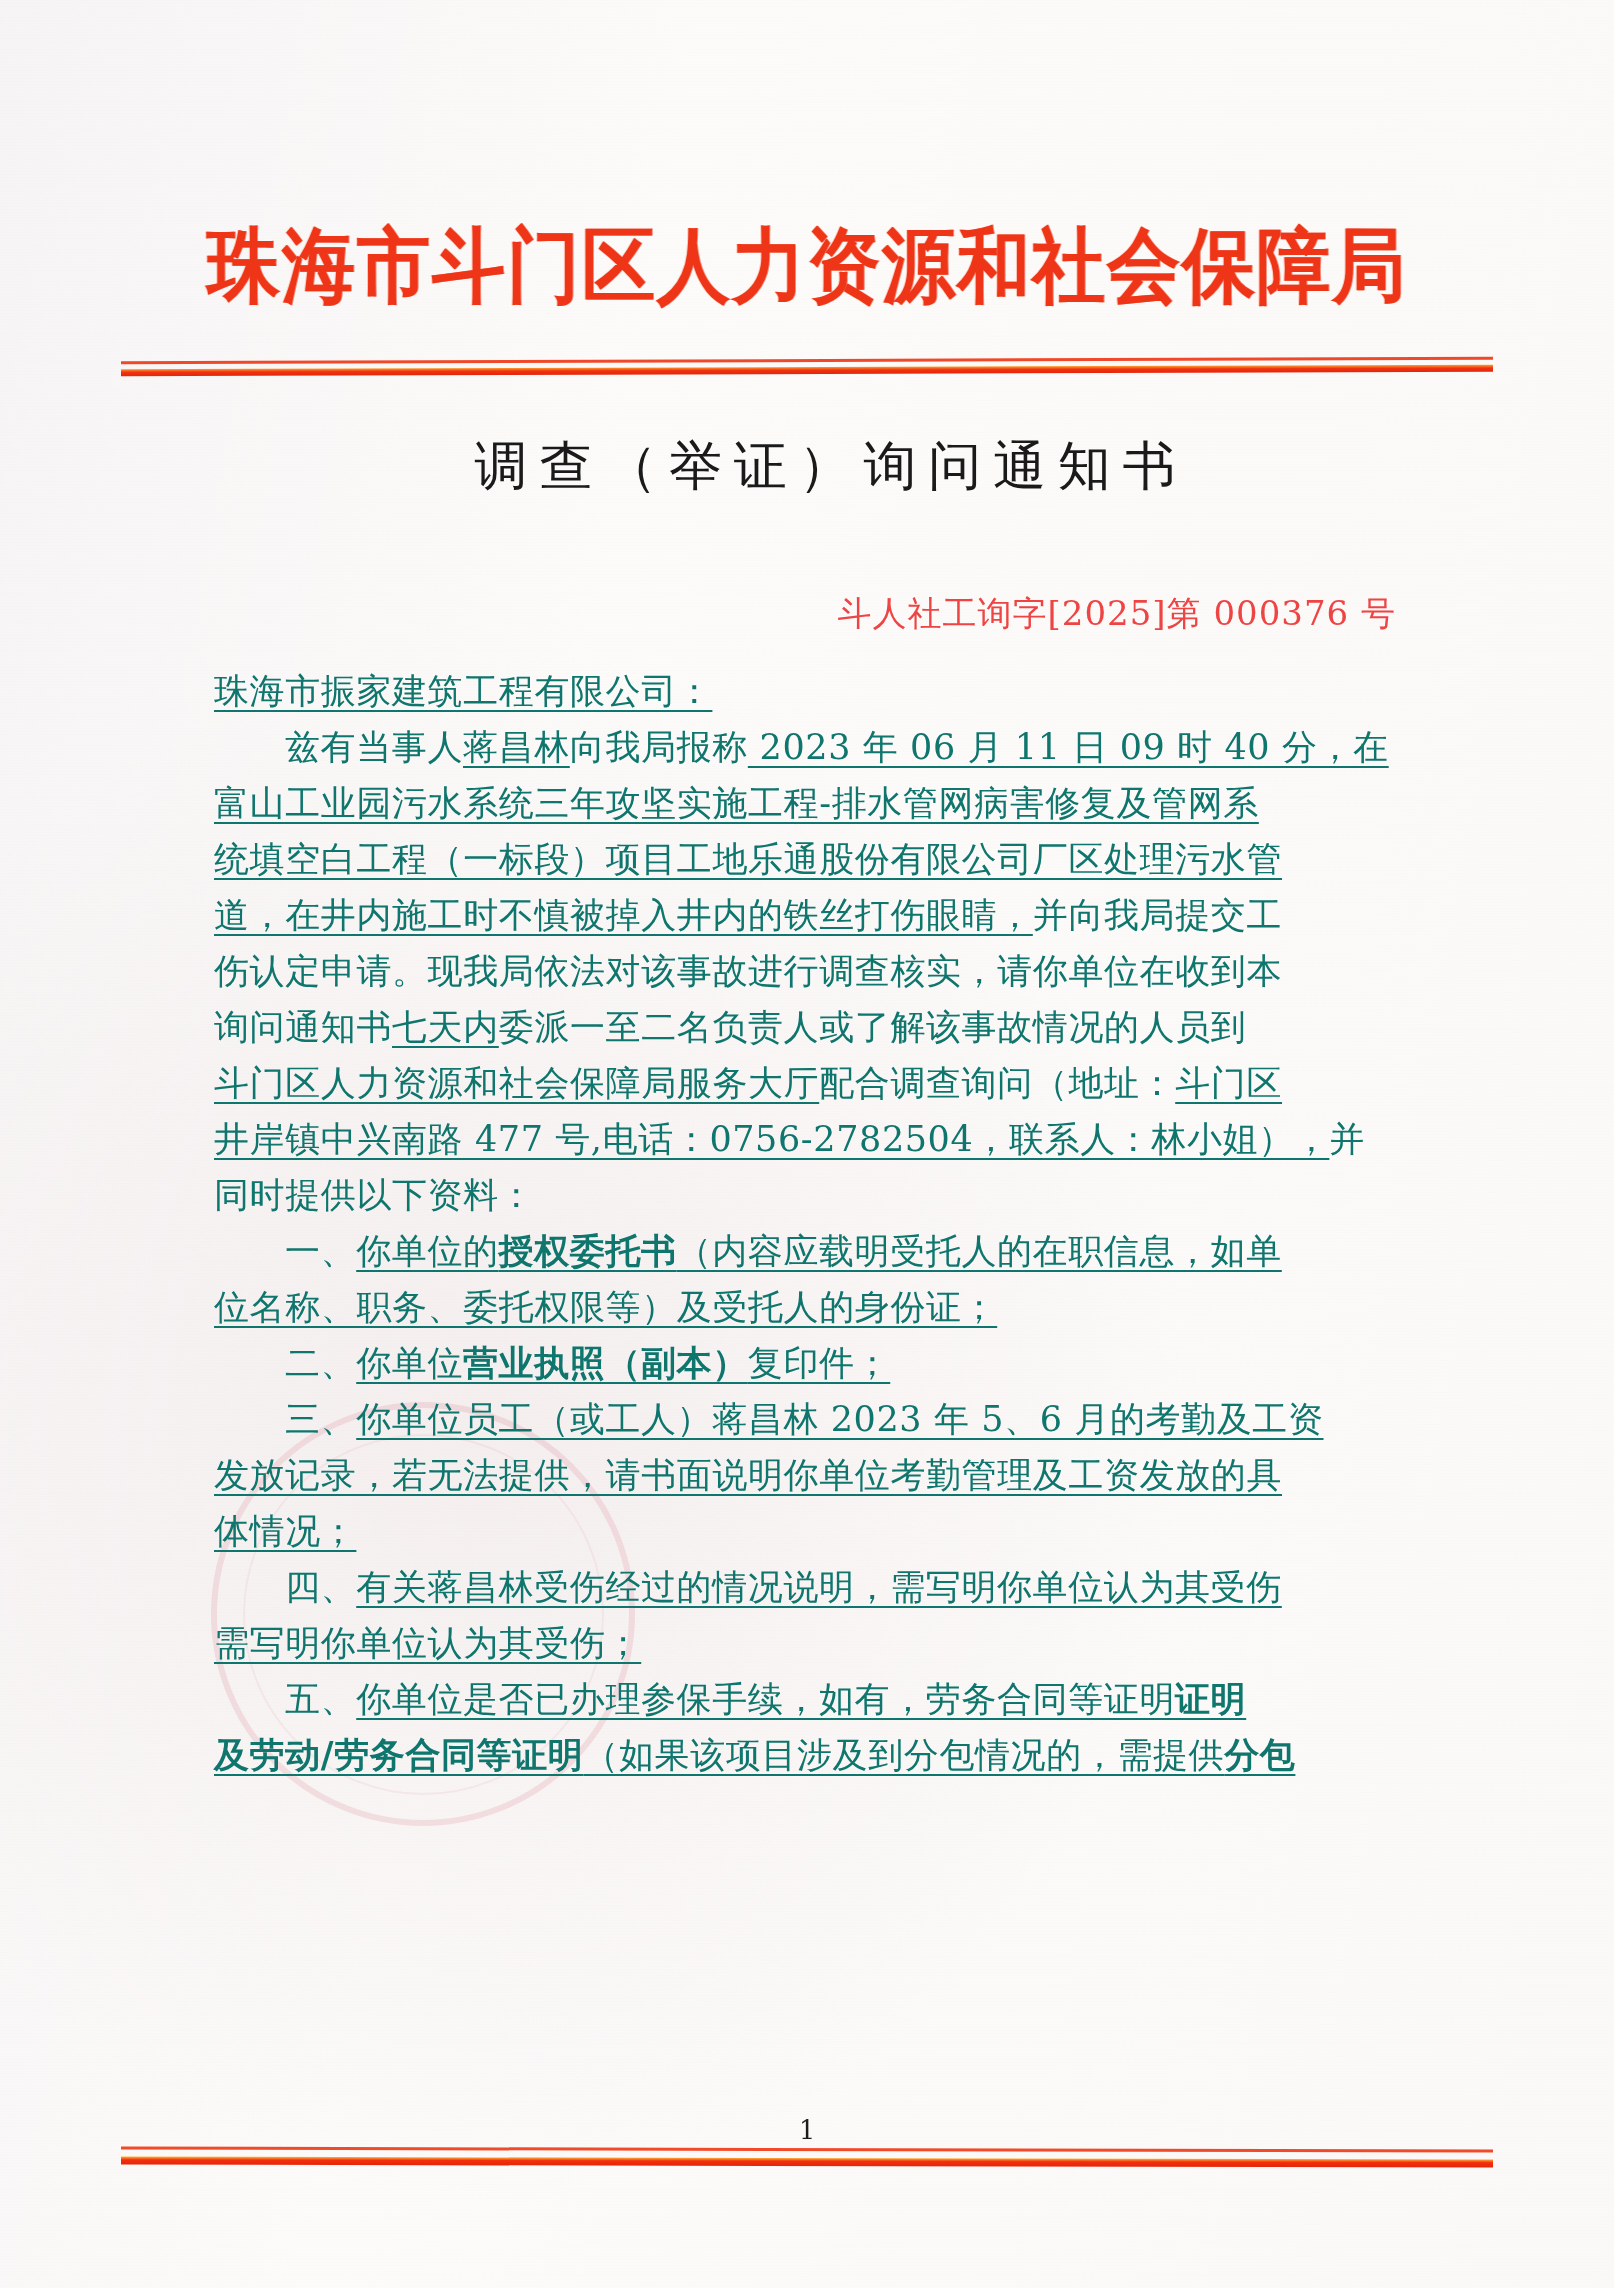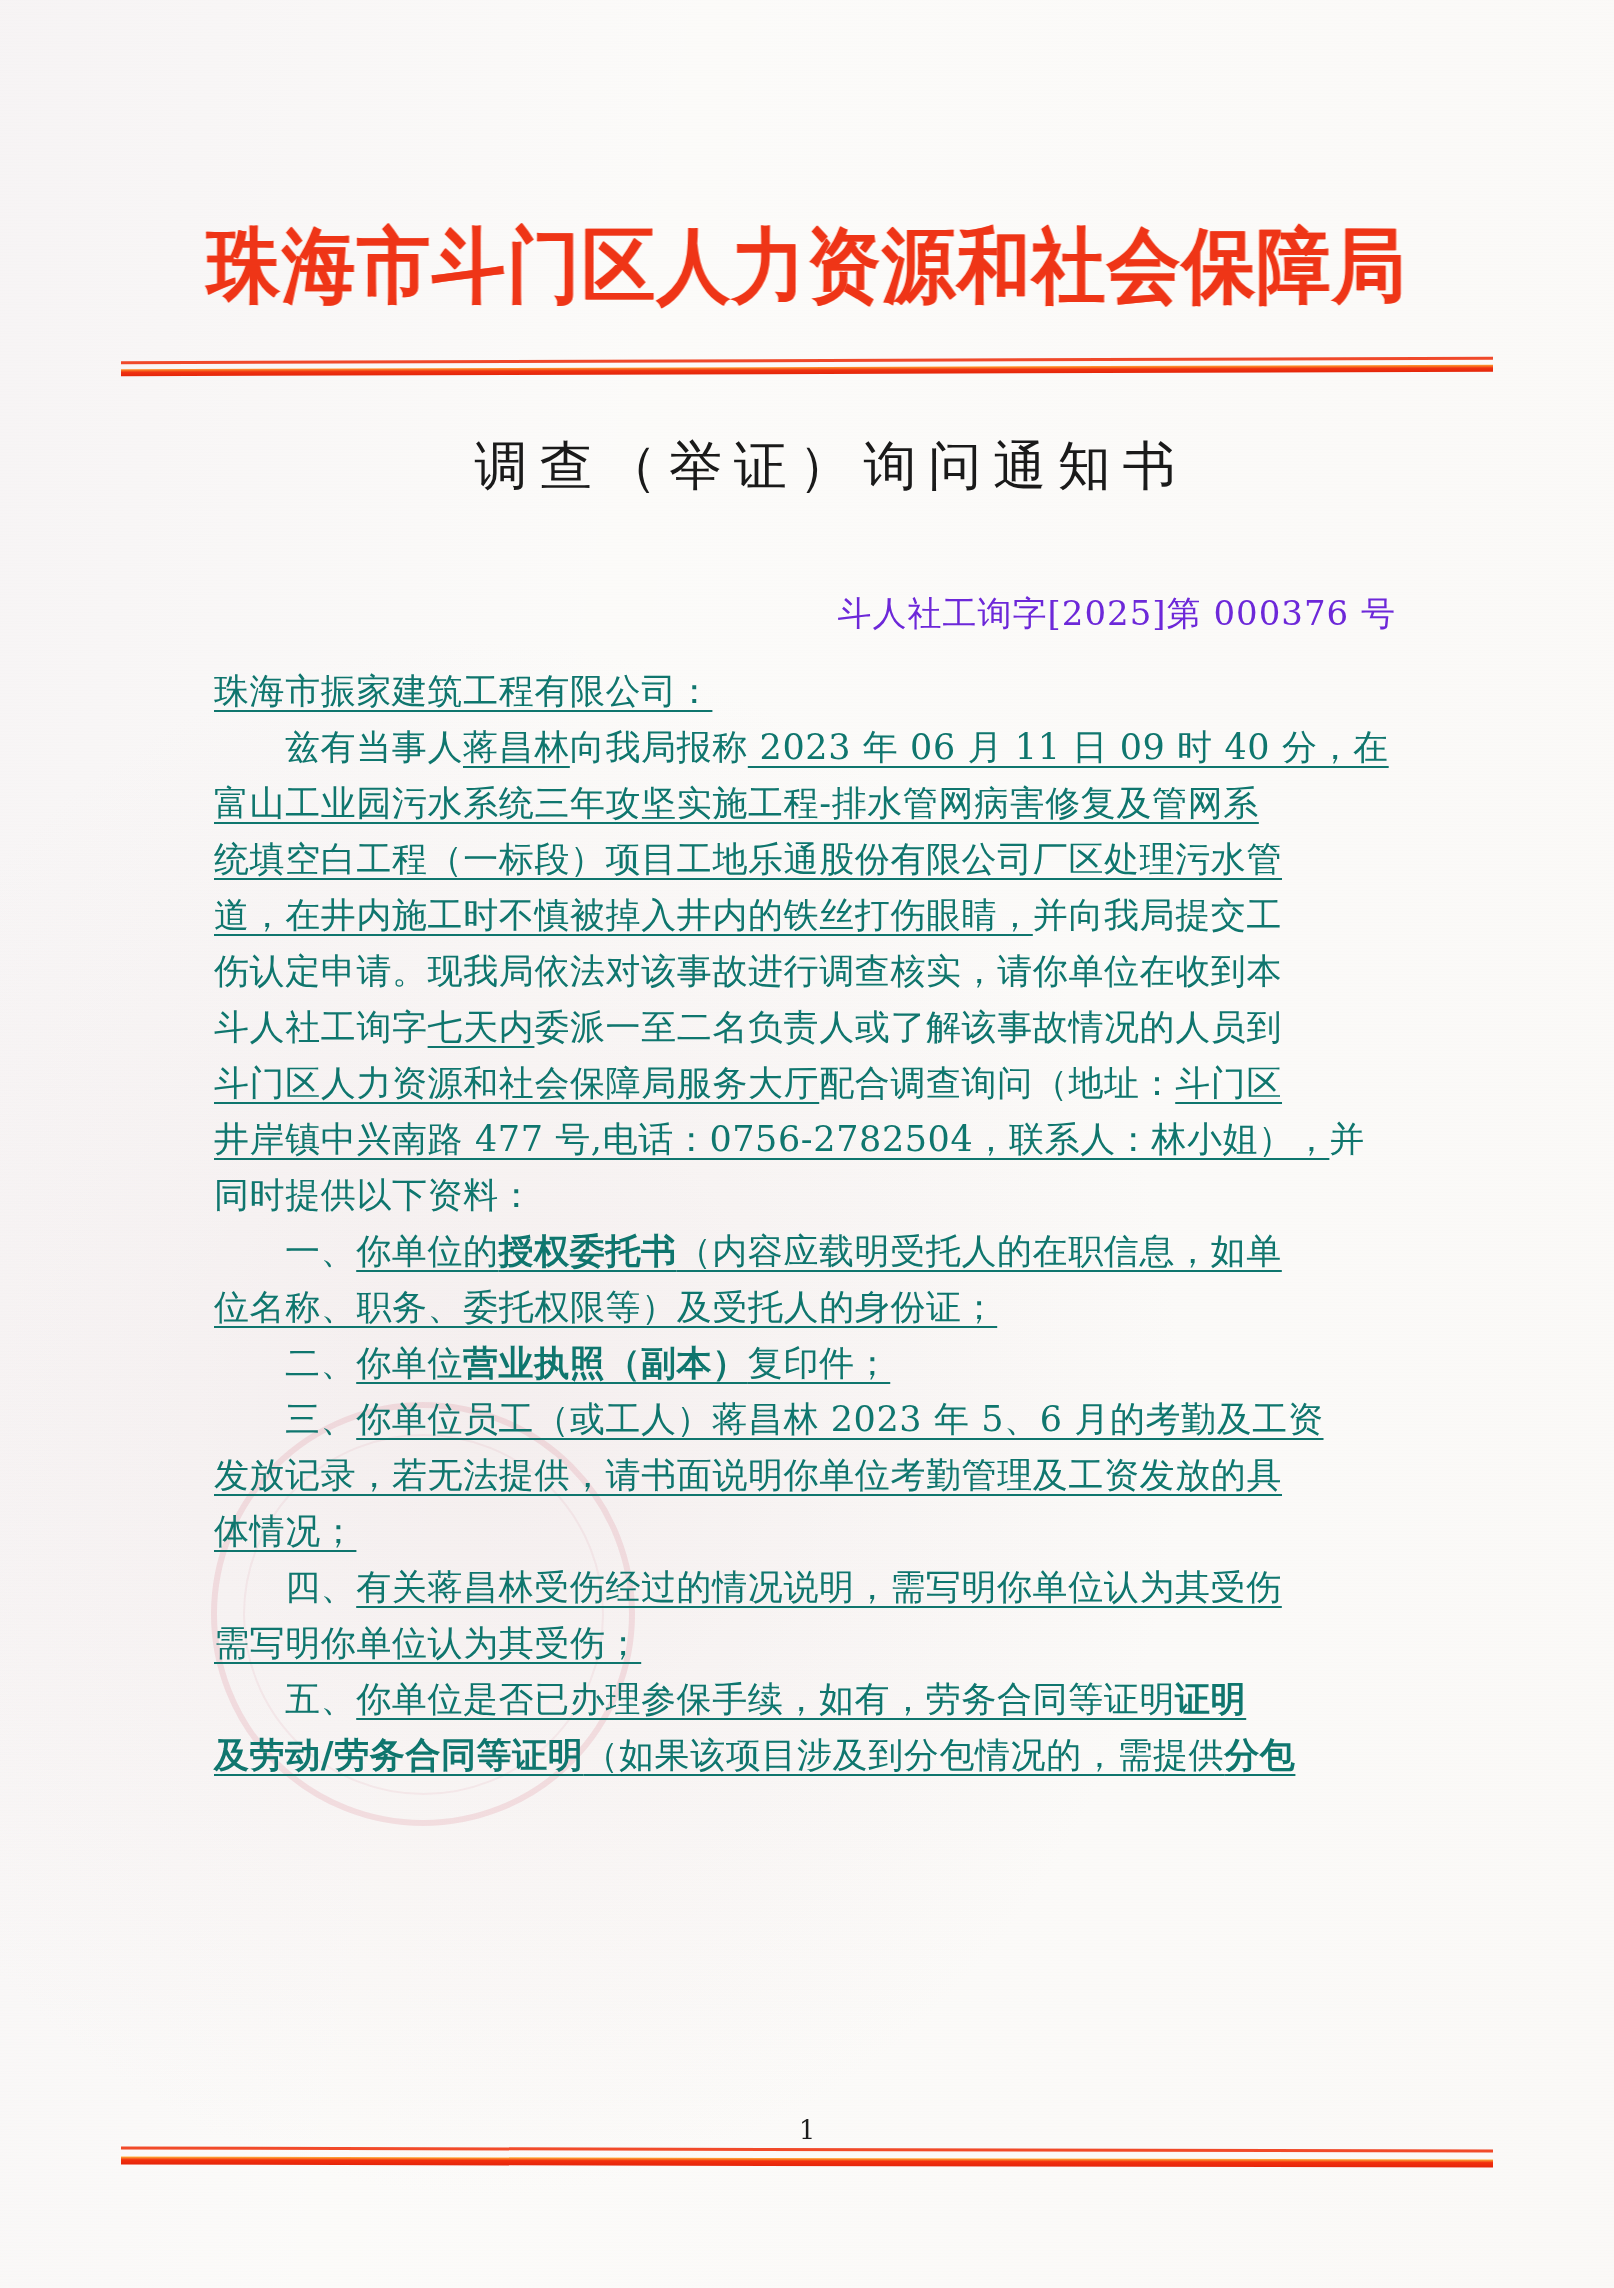--- a/index.html
+++ b/index.html
@@ -108,21 +108,21 @@
     padding-left: 48px;
   }
 
   
   .doc-number {
     position: absolute;
     top: 596px;
     right: 218px;
     font-size: 34px;
     line-height: 1;
-    color: #6d28d9;
+    color: #ef4444;
     letter-spacing: 1px;
     white-space: nowrap;
   }
 
   
   .body {
     position: absolute;
     left: 214px;
     top: 663px;
     width: 1200px;
@@ -209,21 +209,21 @@
 
     <div class="ln">
       <span class="u">道，在井内施工时不慎被掉入井内的铁丝打伤眼睛，</span><span>并向我局提交工</span>
     </div>
 
     <div class="ln">
       <span>伤认定申请。现我局依法对该事故进行调查核实，请你单位在收到本</span>
     </div>
 
     <div class="ln">
-      <span>斗人社工询字</span><span class="u">七天内</span><span>委派一至二名负责人或了解该事故情况的人员到</span>
+      <span>询问通知书</span><span class="u">七天内</span><span>委派一至二名负责人或了解该事故情况的人员到</span>
     </div>
 
     <div class="ln">
       <span class="u">斗门区人力资源和社会保障局服务大厅</span><span>配合调查询问（地址：</span><span class="u">斗门区</span>
     </div>
 
     <div class="ln">
       <span class="u">井岸镇中兴南路 477 号,电话：0756-2782504，联系人：林小姐），</span><span>并</span>
     </div>
 

